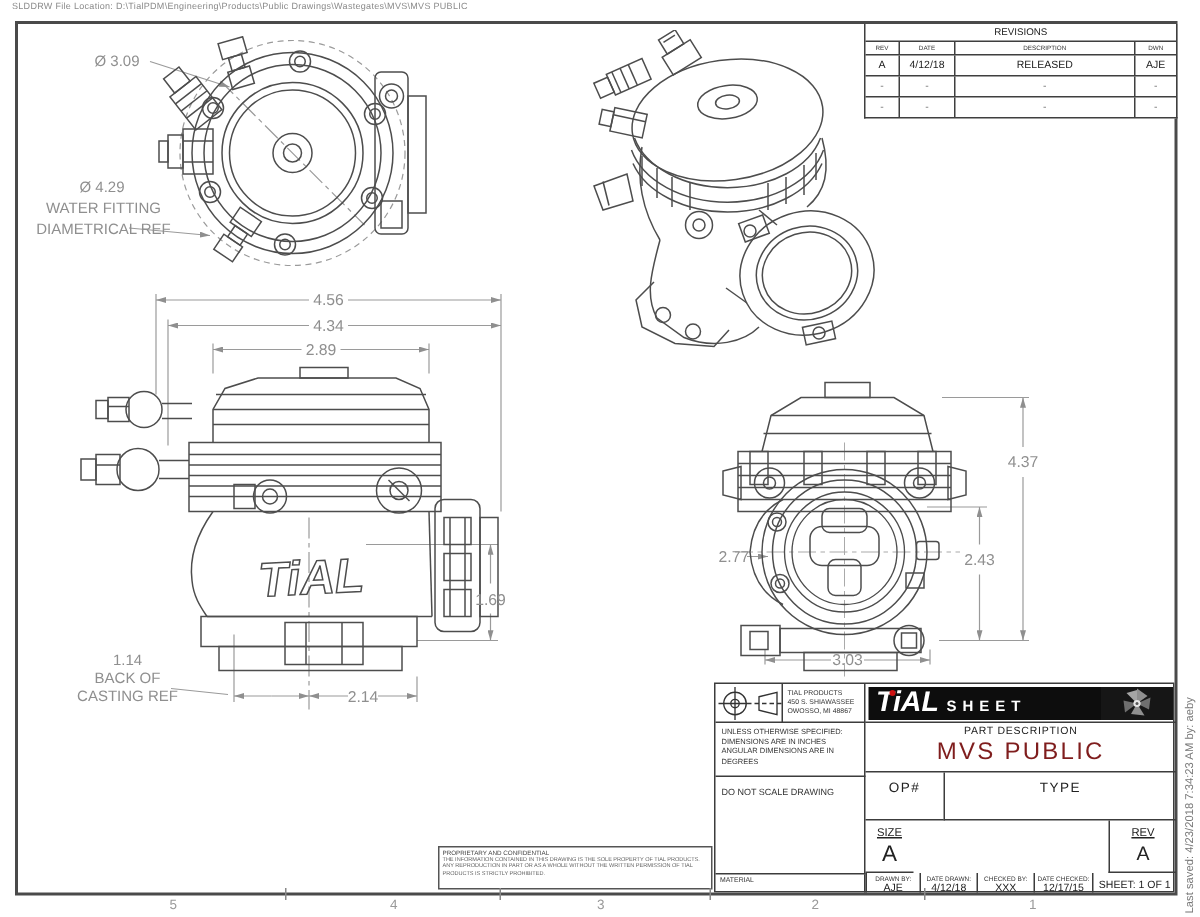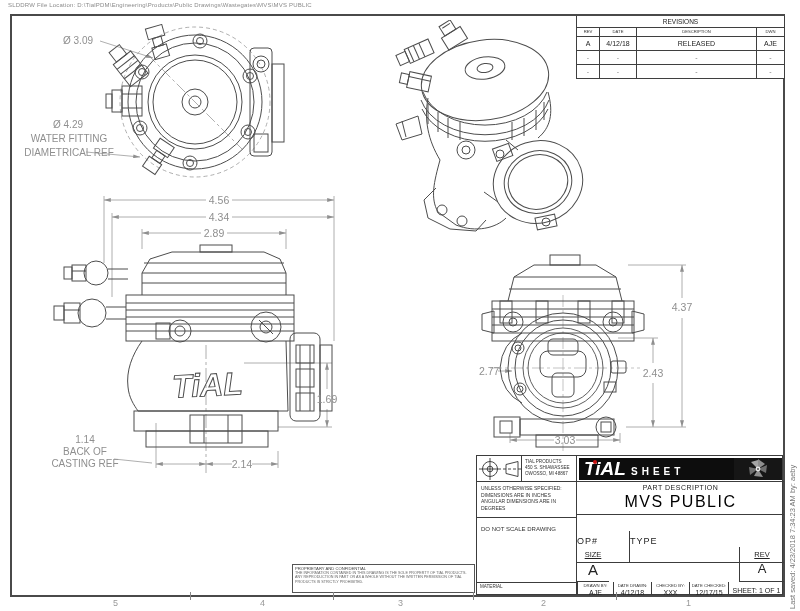--- a/index.html
+++ b/index.html
@@ -24,22 +24,22 @@
   .dimsm{fill:#8f8f8f;font-family:"Liberation Sans",sans-serif;font-size:10px;}
   
   .tb{left:476px;top:455px;width:307px;height:140px;border:1.5px solid #3c3c3c;background:#fff;box-sizing:border-box;}
   .cell{position:absolute;box-sizing:border-box;}
   .bR{border-right:1px solid #3c3c3c;} .bB{border-bottom:1px solid #3c3c3c;} .bL{border-left:1px solid #3c3c3c;}
   .addr{font-size:4.6px;line-height:1.35;padding:3px 0 0 3px;color:#333;}
   .unless{font-size:5px;line-height:1.3;padding:3px 0 0 4px;color:#333;}
   .noscale{font-size:6px;padding-top:8px;padding-left:4px;color:#333;}
   .matlbl{font-size:4.6px;padding:1px 0 0 3px;color:#333;}
   .pdesc-lbl{font-size:7px;text-align:center;padding-top:2px;letter-spacing:.5px;}
-  .pdesc-val{font-size:16px;text-align:center;letter-spacing:1.5px;margin-top:2px;color:#000000;}
-  .biglbl{font-size:9px;padding-top:5px;letter-spacing:1px;margin-top:16px;}
+  .pdesc-val{font-size:16px;text-align:center;letter-spacing:1.5px;margin-top:2px;color:#7f1d1d;}
+  .biglbl{font-size:9px;text-align:center;padding-top:5px;letter-spacing:1px;}
   .szlbl{font-size:7.5px;text-align:center;padding-top:3px;text-decoration:underline;}
   .szval{font-size:15px;text-align:center;margin-top:2px;}
   .tinylbl{font-size:4.3px;text-align:center;padding-top:1px;color:#333;white-space:nowrap;}
   .tinyval{font-size:7px;text-align:center;margin-top:1px;}
   .sheetcell{font-size:7px;text-align:center;padding-top:5px;}
   .banner{position:absolute;left:102px;top:2px;width:203px;height:22px;background:#0d0d0d;overflow:hidden;}
   .logo-tial{position:absolute;left:5px;top:0px;color:#fff;font-style:italic;font-weight:bold;font-size:19px;letter-spacing:0;}
   .logo-dot{position:absolute;left:14px;top:2px;width:4px;height:4px;border-radius:50%;background:#cc1111;}
   .logo-sport{position:absolute;left:52px;top:8px;color:#fff;font-weight:bold;font-size:10px;letter-spacing:4px;}
   .prop{left:292px;top:564px;width:183px;height:29px;border:1px solid #555;box-sizing:border-box;padding:1px 2px;background:#fff;}

